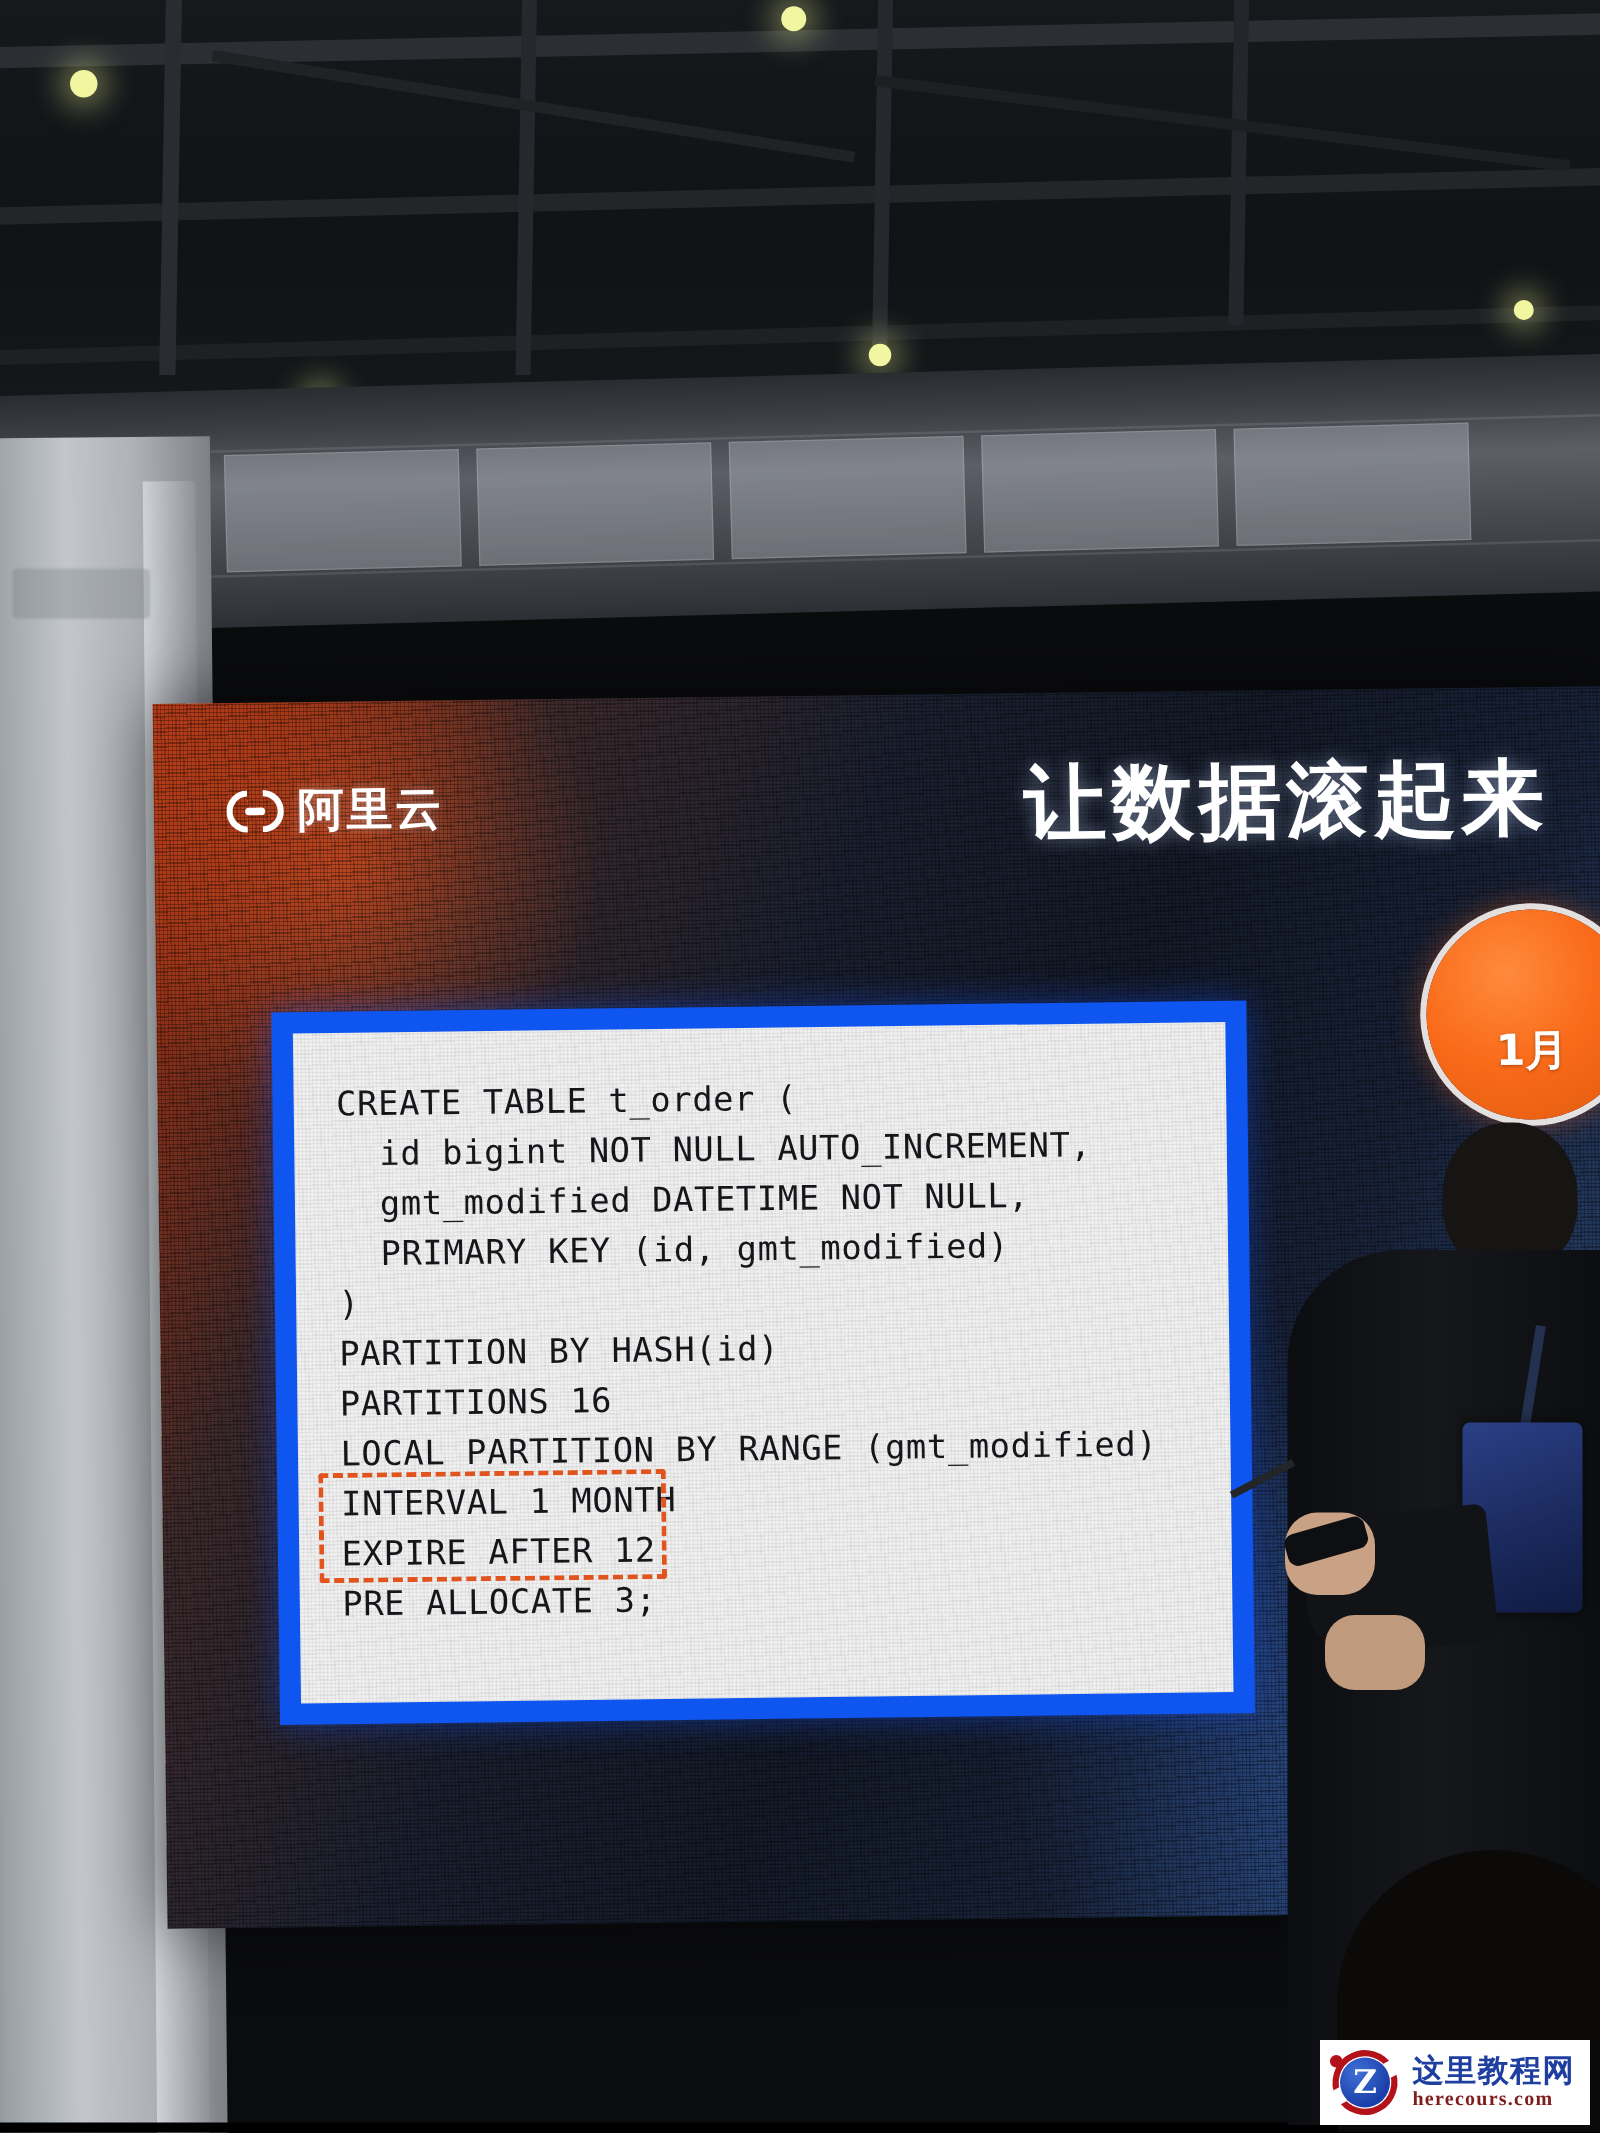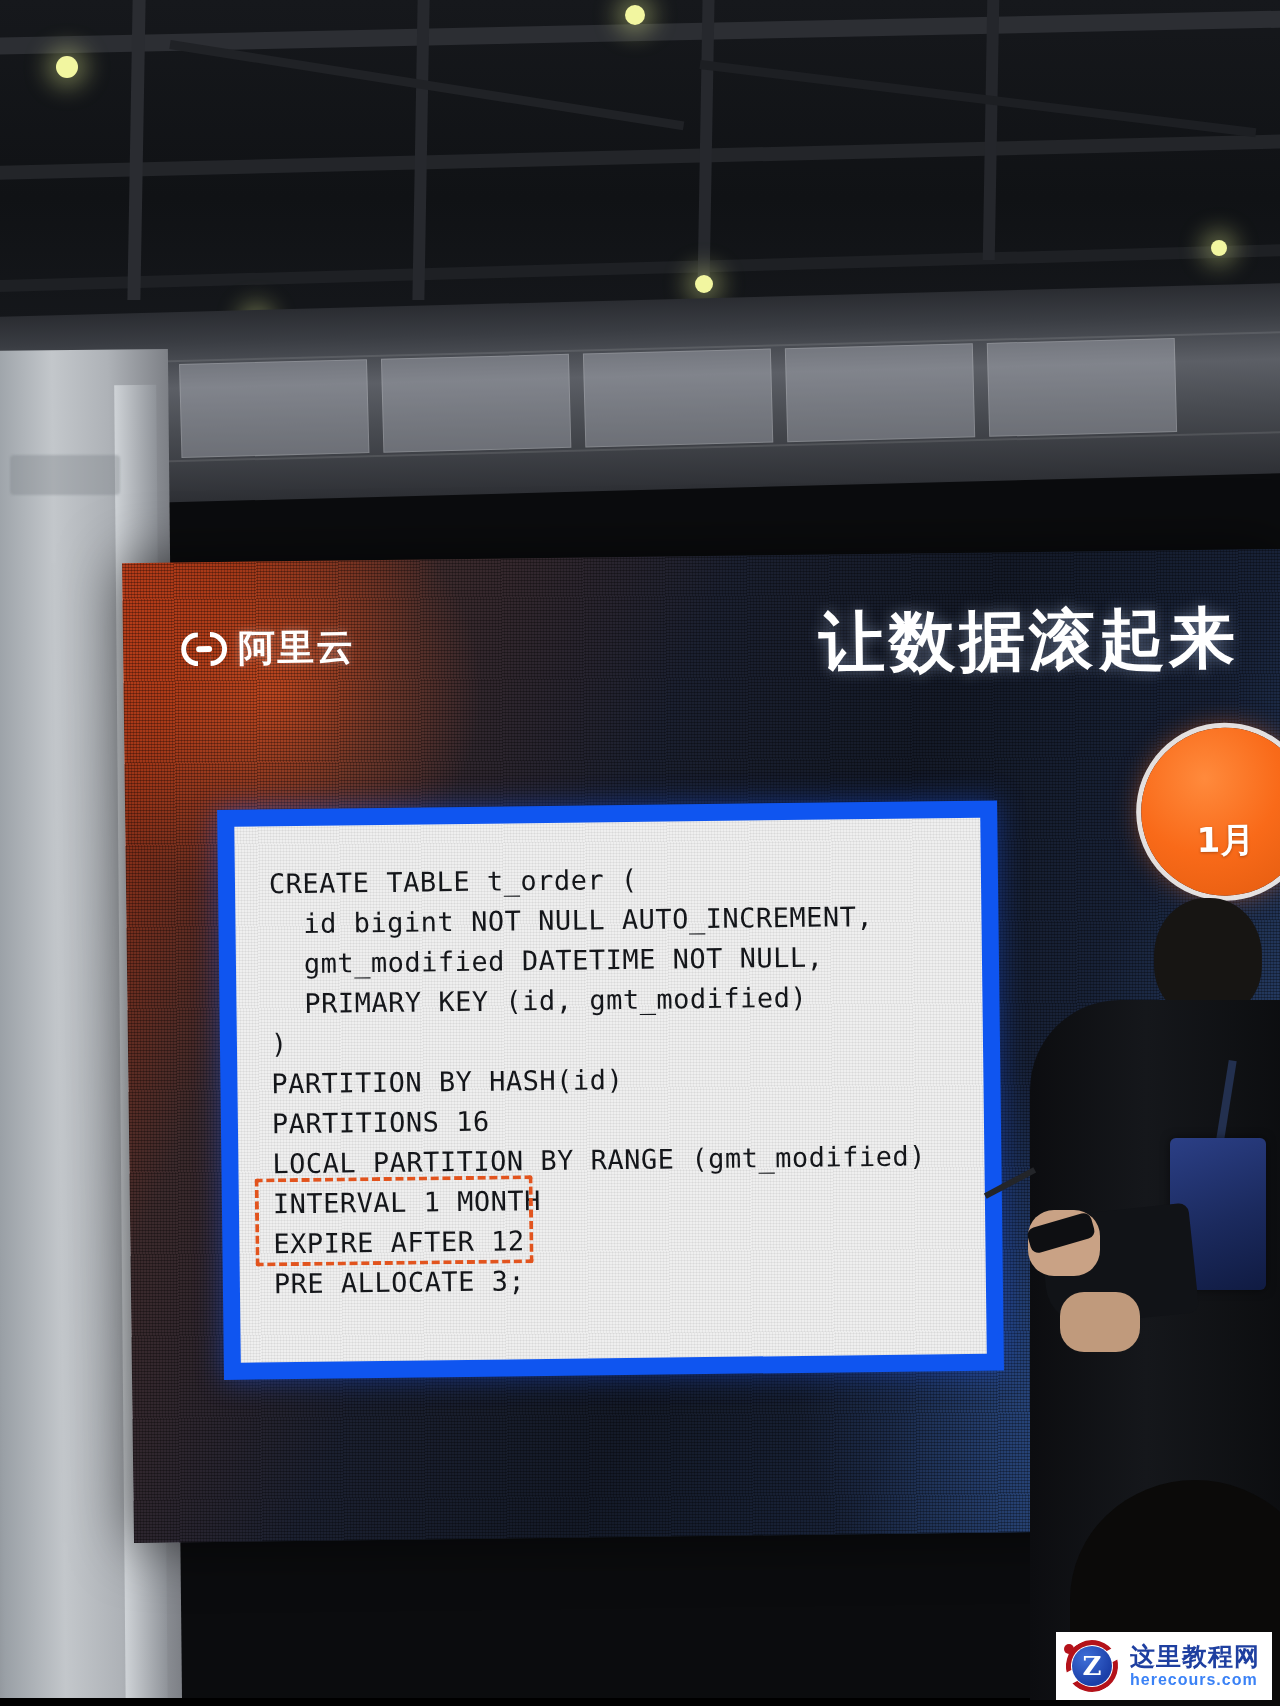--- a/index.html
+++ b/index.html
@@ -183,21 +183,21 @@
   }
   .wm-logo .orb {
     position:absolute; left:8px; top:8px; width:40px; height:40px; border-radius:50%;
     background:radial-gradient(circle at 35% 30%,#3f6fd8,#1b3fa8 70%);
     display:flex; align-items:center; justify-content:center;
     color:#fff; font-size:26px; font-weight:700; font-family:"DejaVu Serif", serif;
   }
   .wm-dot{ position:absolute; left:0px; top:6px; width:10px; height:10px; border-radius:50%; background:#b4121a;}
   .wm-txt { display:flex; flex-direction:column; line-height:1.12; }
   .wm-cn { color:#1e3fa0; font-size:25px; font-weight:700; font-family:"DejaVu Sans", sans-serif; letter-spacing:1px;}
-  .wm-en { color:#3b82f6; font-size:16px; font-weight:700; font-family:Liberation Sans, sans-serif; letter-spacing:1px;}
+  .wm-en { color:#7f1d1d; font-size:16px; font-weight:700; font-family:Liberation Serif, serif; letter-spacing:1px;}
 </style>
 </head>
 <body>
 
 <div class="photo">
 
   <div class="ceiling">
     <div class="truss t-h1"></div>
     <div class="truss t-h2"></div>
     <div class="truss t-h3"></div>

